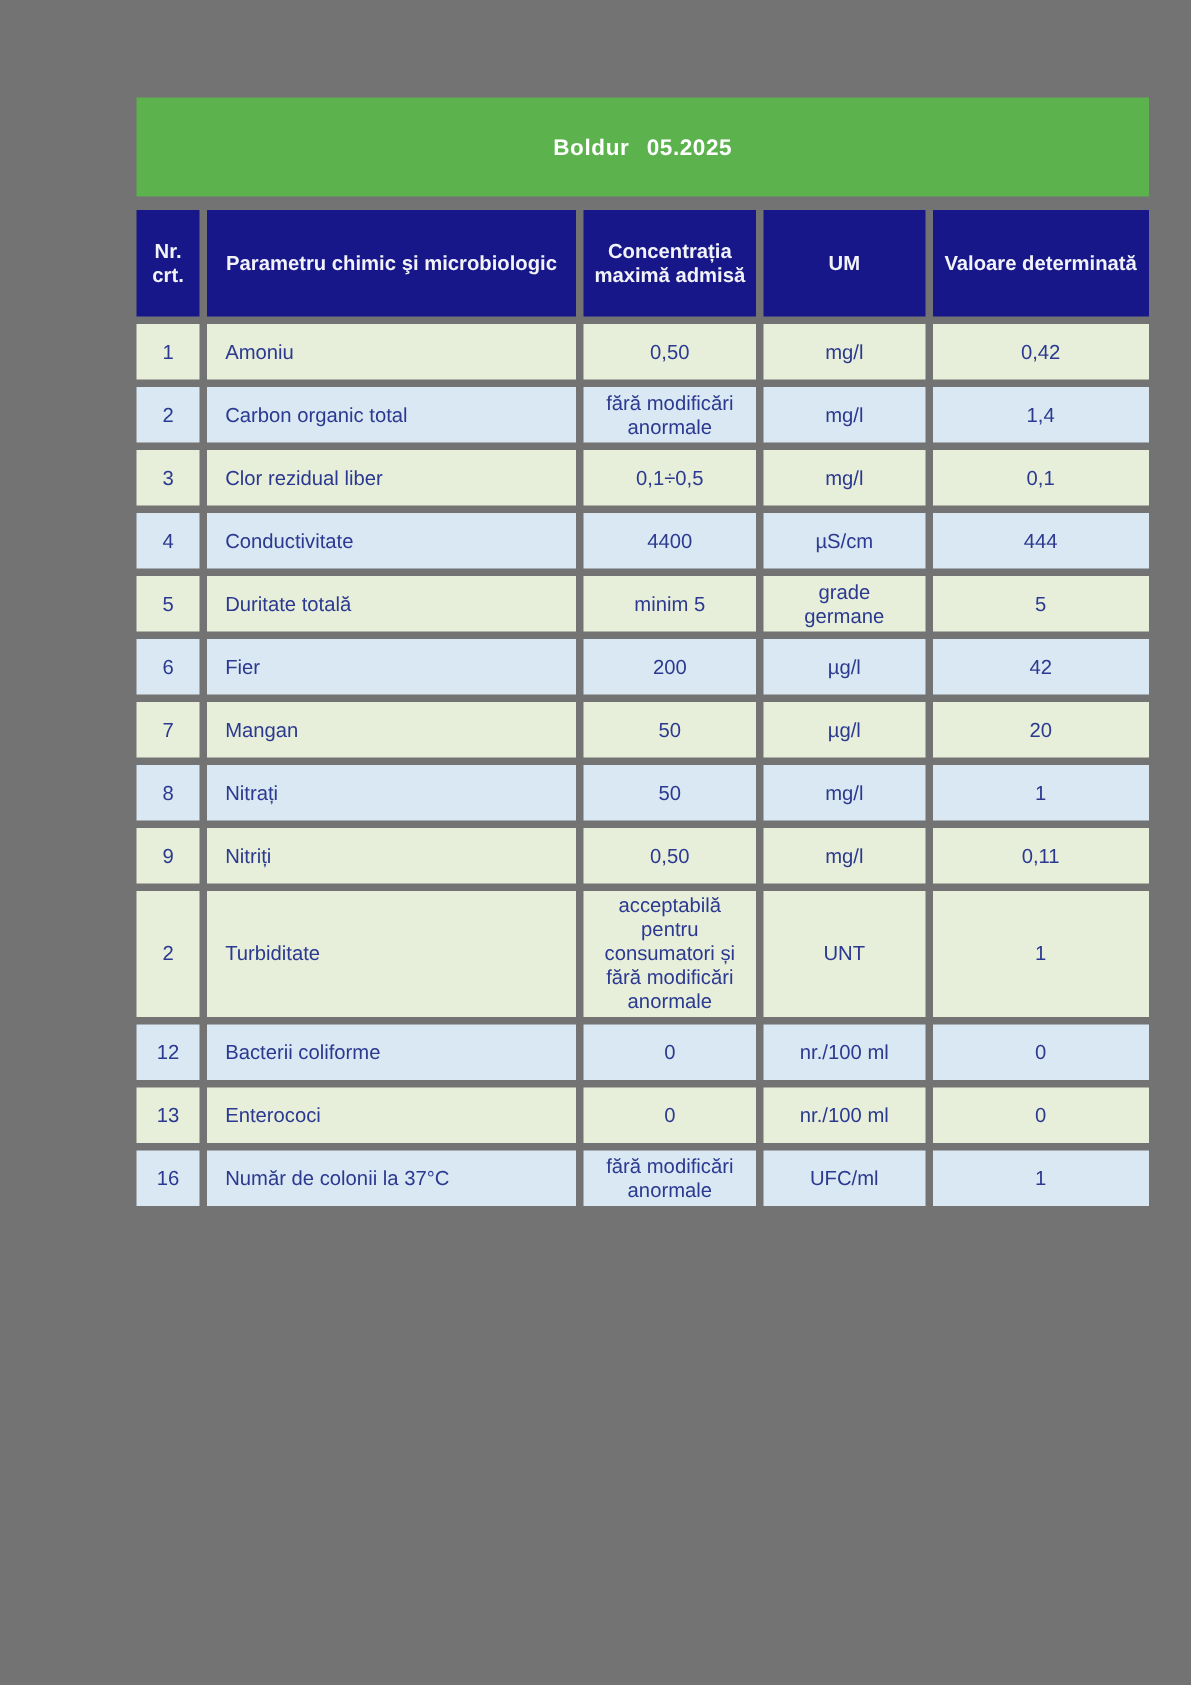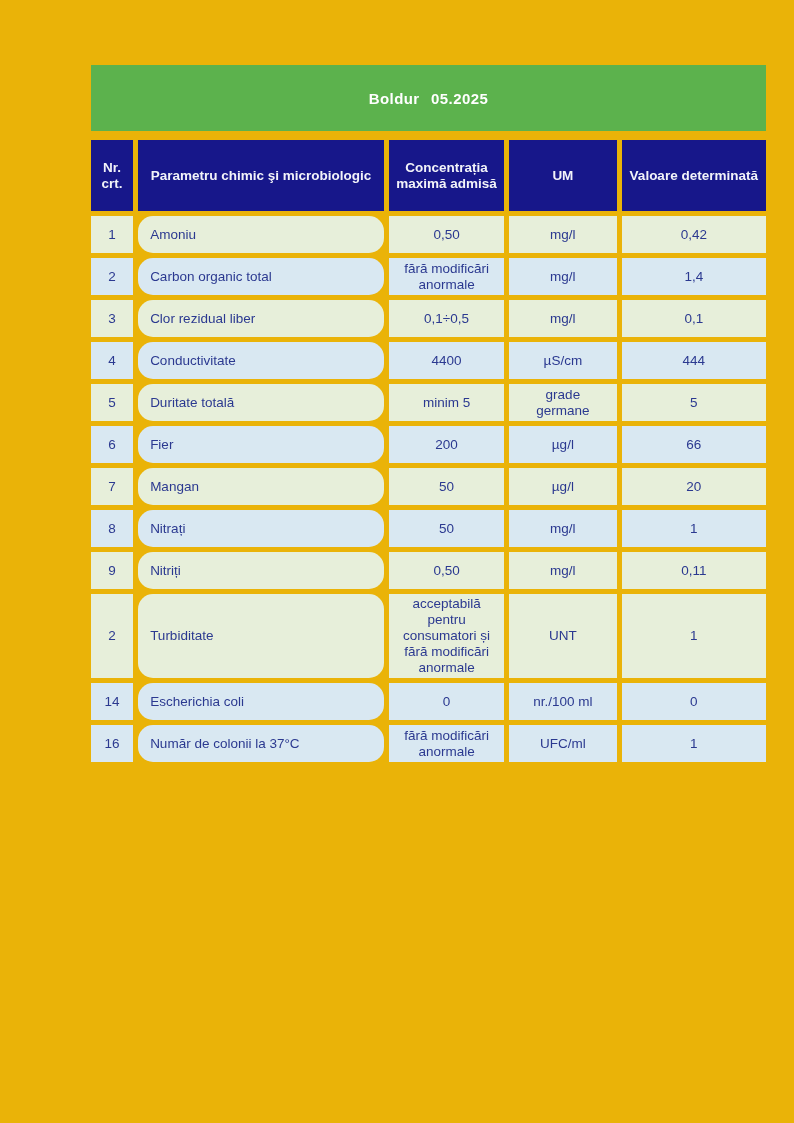--- a/index.html
+++ b/index.html
@@ -5,21 +5,21 @@
   html, body {
     margin: 0;
     padding: 0;
     background: #ffffff;
     font-family: "Liberation Sans", sans-serif;
   }
   .page {
     position: relative;
     width: 794px;
     height: 1123px;
-    background: #eab308;
+    background: #737373;
     overflow: hidden;
   }
   .doc {
     position: absolute;
     left: 91px;
     top: 65px;
     width: 675px;
   }
   .banner {
     height: 66px;
@@ -59,21 +59,20 @@
     padding: 2px 4px;
     line-height: 16px;
     vertical-align: middle;
     text-align: center;
   }
   tr.odd  td { background: #E7EFDA; }
   tr.even td { background: #D9E8F2; }
   td.c-param {
     text-align: left;
     padding-left: 12px;
-    border-radius: 15px;
   }
   td .inner {
     white-space: pre-line;
   }
   
   tbody tr:nth-child(11) td.c-conc .inner {
     max-height: 85px;
     overflow: hidden;
   }
   tbody tr:nth-child(11) td.c-conc {
@@ -201,21 +200,21 @@
     <td class="c-param">
               <div class="inner">Fier</div>
             </td>
     <td class="c-conc">
               <div class="inner">200</div>
             </td>
     <td class="c-um">
               <div class="inner">µg/l</div>
             </td>
     <td class="c-val">
-              <div class="inner">66</div>
+              <div class="inner">42</div>
             </td>
   </tr>
           <tr class="odd">
     <td class="c-nr">
               <div class="inner">7</div>
             </td>
     <td class="c-param">
               <div class="inner">Mangan</div>
             </td>
     <td class="c-conc">
@@ -274,24 +273,41 @@
             </td>
     <td class="c-um">
               <div class="inner">UNT</div>
             </td>
     <td class="c-val">
               <div class="inner">1</div>
             </td>
   </tr>
           <tr class="even">
     <td class="c-nr">
-              <div class="inner">14</div>
-            </td>
-    <td class="c-param">
-              <div class="inner">Escherichia coli</div>
+              <div class="inner">12</div>
+            </td>
+    <td class="c-param">
+              <div class="inner">Bacterii coliforme</div>
+            </td>
+    <td class="c-conc">
+              <div class="inner">0</div>
+            </td>
+    <td class="c-um">
+              <div class="inner">nr./100 ml</div>
+            </td>
+    <td class="c-val">
+              <div class="inner">0</div>
+            </td>
+  </tr>
+          <tr class="odd">
+    <td class="c-nr">
+              <div class="inner">13</div>
+            </td>
+    <td class="c-param">
+              <div class="inner">Enterococi</div>
             </td>
     <td class="c-conc">
               <div class="inner">0</div>
             </td>
     <td class="c-um">
               <div class="inner">nr./100 ml</div>
             </td>
     <td class="c-val">
               <div class="inner">0</div>
             </td>

